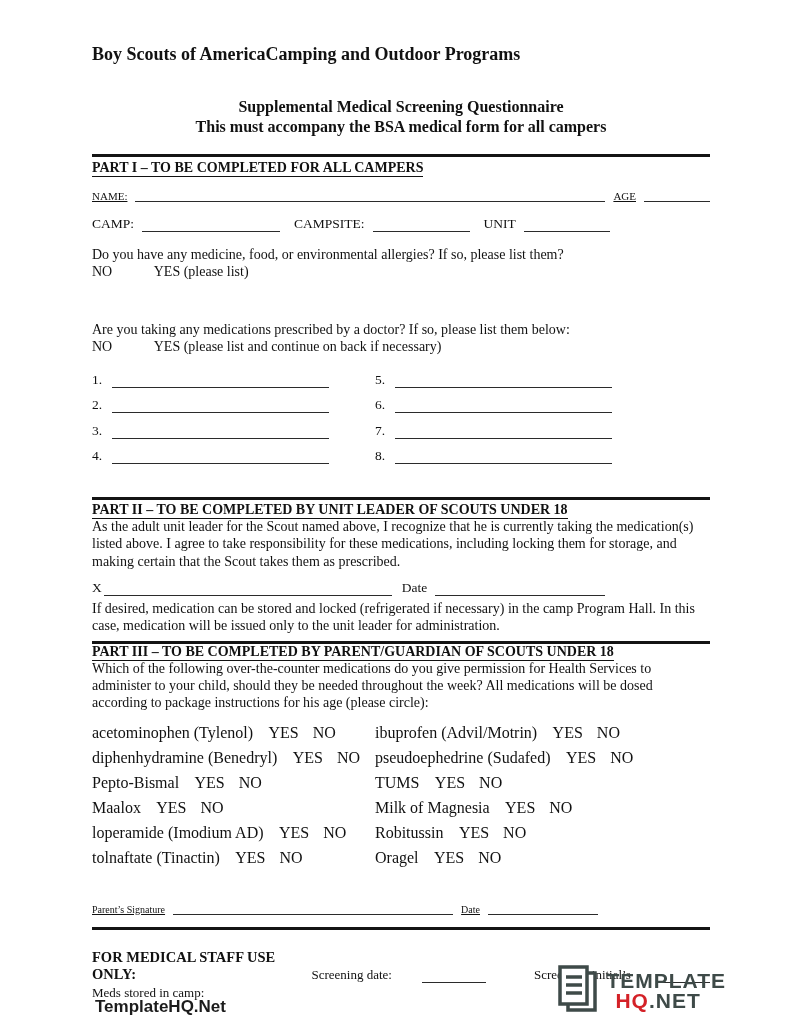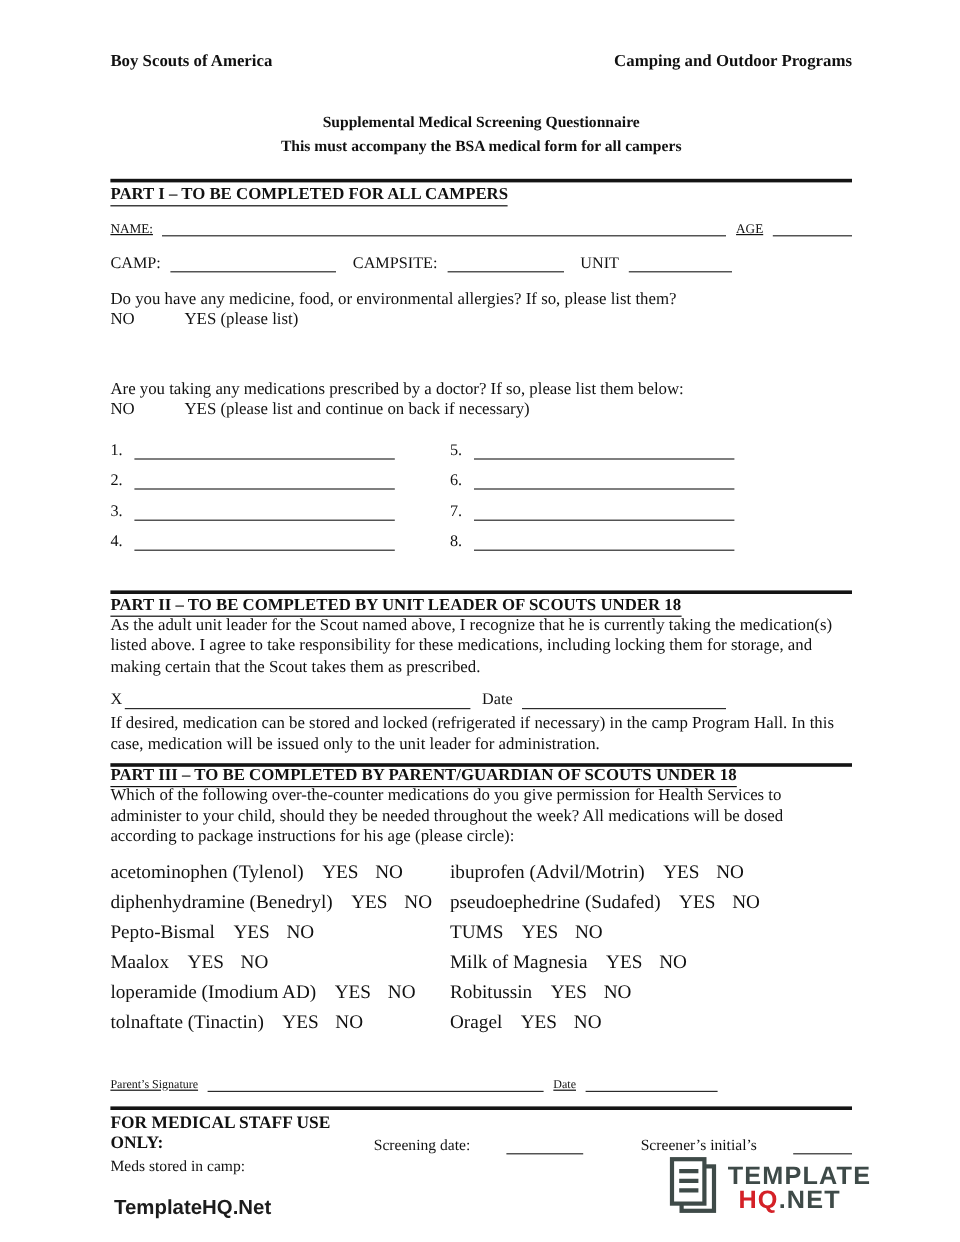--- a/index.html
+++ b/index.html
@@ -25,22 +25,22 @@
     border-bottom:1.4px solid var(--line,#2b2b2b);
   }
   .fill { flex:1; }
   .rule { height:3px; background:#141414; }
   .section-heading { font-size:14px; font-weight:bold; }
   .section-heading .ul { border-bottom:1.6px solid #111; padding-bottom:1px; }
   .body-text { font-size:14px; line-height:17.3px; }
   .lbl { white-space:nowrap; }
 
   
-  .doc-header { display:flex; justify-content:space-between; font-weight:bold; font-size:14px; }
-  .doc-title { margin-top:32px; text-align:center; font-weight:bold; font-size:13px; line-height:19.5px; }
+  .doc-header { display:flex; font-weight:bold; font-size:18px; }
+  .doc-title { margin-top:32px; text-align:center; font-weight:bold; font-size:16px; line-height:19.5px; }
 
   
   .rule-p1 { margin-top:18px; }
   .heading-p1 { margin-top:3px; }
   .name-row { margin-top:11px; font-size:11px;text-decoration:underline; }
   .name-row .bl.fill { margin:0 8px; }
   .camp-row { margin-top:14px; font-size:13.5px; }
   .q-block { margin-top:14px; }
   .q-block .opts span { display:inline-block; }
   .opt-no { margin-right:38px; }
@@ -76,21 +76,21 @@
   .medrow { font-size:16px; white-space:nowrap; }
   .medrow .medname { margin-right:12px; }
   .medrow .yn { margin-right:10px; }
 
   .sig-row { margin-top:26px; margin-right:112px; font-size:10px;text-decoration:underline; }
   .sig-row .bl.fill { margin:0 8px; }
   .sig-row .bl.dline { width:110px; margin-left:8px; }
 
   
   .rule-staff { margin-top:12px; }
-  .staff-row { margin-top:3px; font-size:13px;gap:22px; }
+  .staff-row { margin-top:19px; font-size:13px;gap:22px; }
   .staff-row .staff-heading { font-size:14.5px; font-weight:bold; }
   .staff-row .screen-lbl { margin-left:8px; }
   .staff-row .bl.scrline { width:78px; margin-left:8px; }
   .staff-row .init-lbl { margin-left:26px; }
   .staff-row .bl.initline { width:60px; margin-left:8px; }
   .meds-stored { margin-top:2px; font-size:13px; }
 
   
   .footer-site {
     position:absolute; left:95px; bottom:18px;

